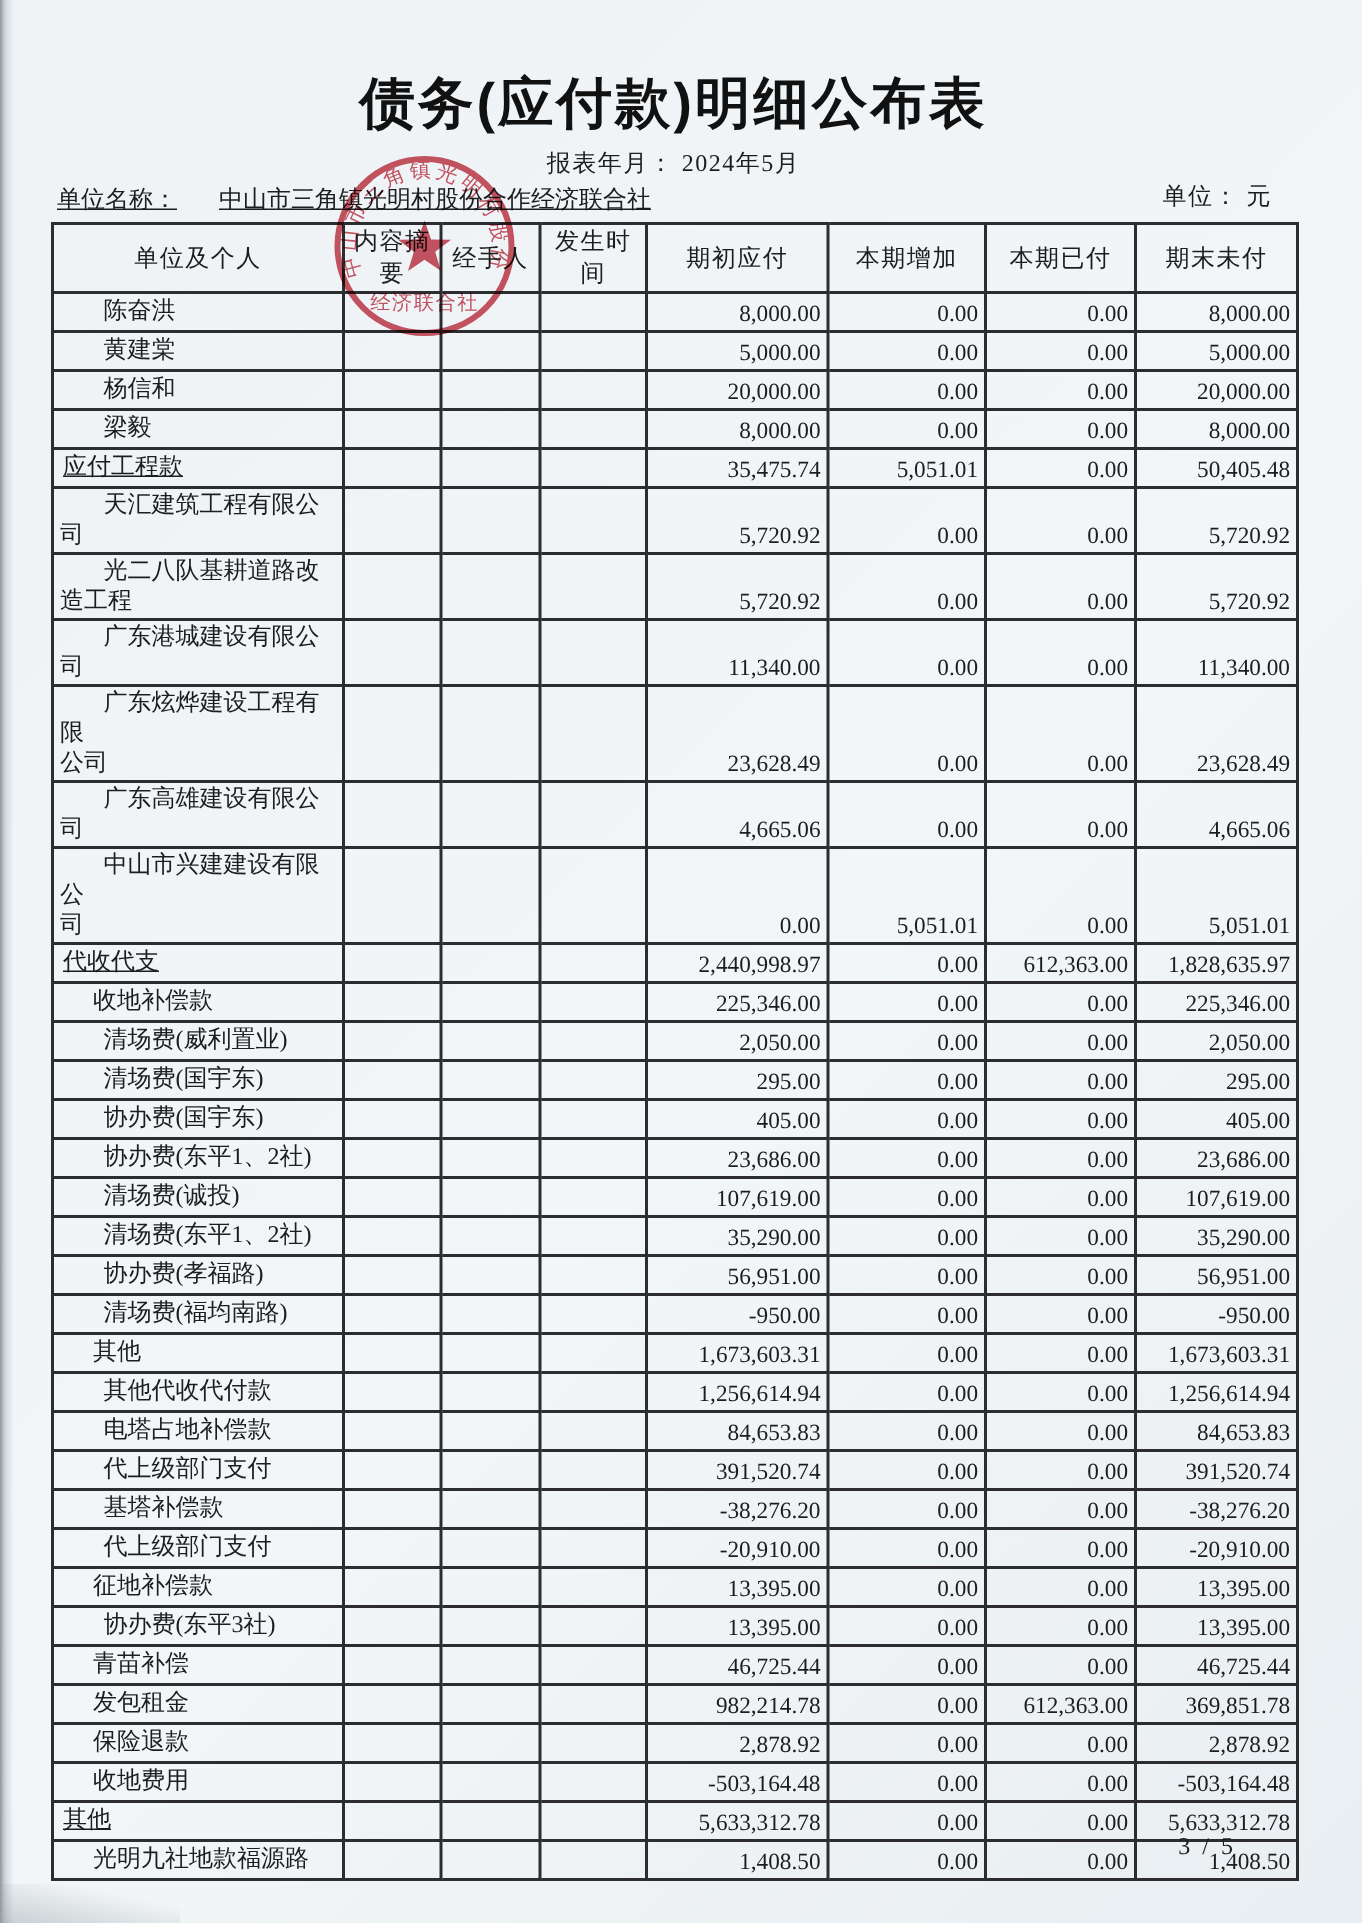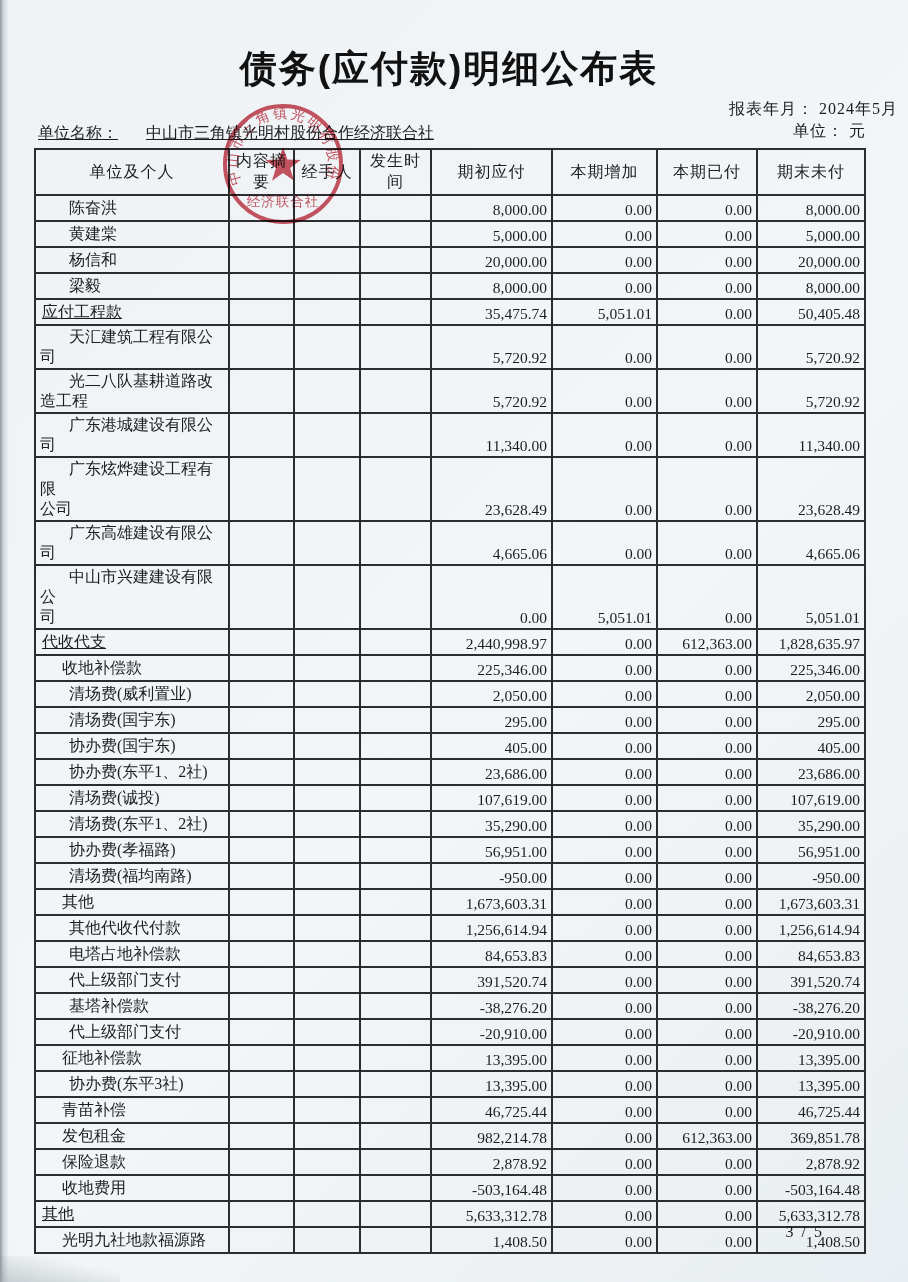--- a/index.html
+++ b/index.html
@@ -20,29 +20,29 @@
     background:linear-gradient(to top right,rgba(150,158,164,.45),rgba(150,158,164,0) 70%);
   }
   .doc-title{
     position:absolute;top:44px;left:0;right:10px;
     text-align:center;
     font-family:"Liberation Sans","DejaVu Sans",sans-serif;
     font-weight:bold;font-size:37px;letter-spacing:2px;color:#111;
   }
   .report-period{
     position:absolute;top:99px;left:0;right:10px;
-    text-align:right;font-size:16px;letter-spacing:1px;
+    text-align:center;font-size:16px;letter-spacing:1px;
   }
   .meta-line{
     position:absolute;top:123px;left:38px;right:42px;
     font-size:16px;
   }
   .meta-left{position:absolute;left:0;top:0;text-decoration:underline;}
   .meta-left .val{margin-left:28px;}
-  .meta-right{position:absolute;right:0;top:-2px;letter-spacing:1px;}
+  .meta-right{position:absolute;right:18px;top:-2px;letter-spacing:1px;}
   table.debt{
     position:absolute;left:34px;top:148px;
     border-collapse:collapse;table-layout:fixed;
     width:830px;
     font-size:15px;
   }
   table.debt th,table.debt td{
     border:2px solid #2d2d30;
     padding:1px 4px;
     overflow:hidden;

